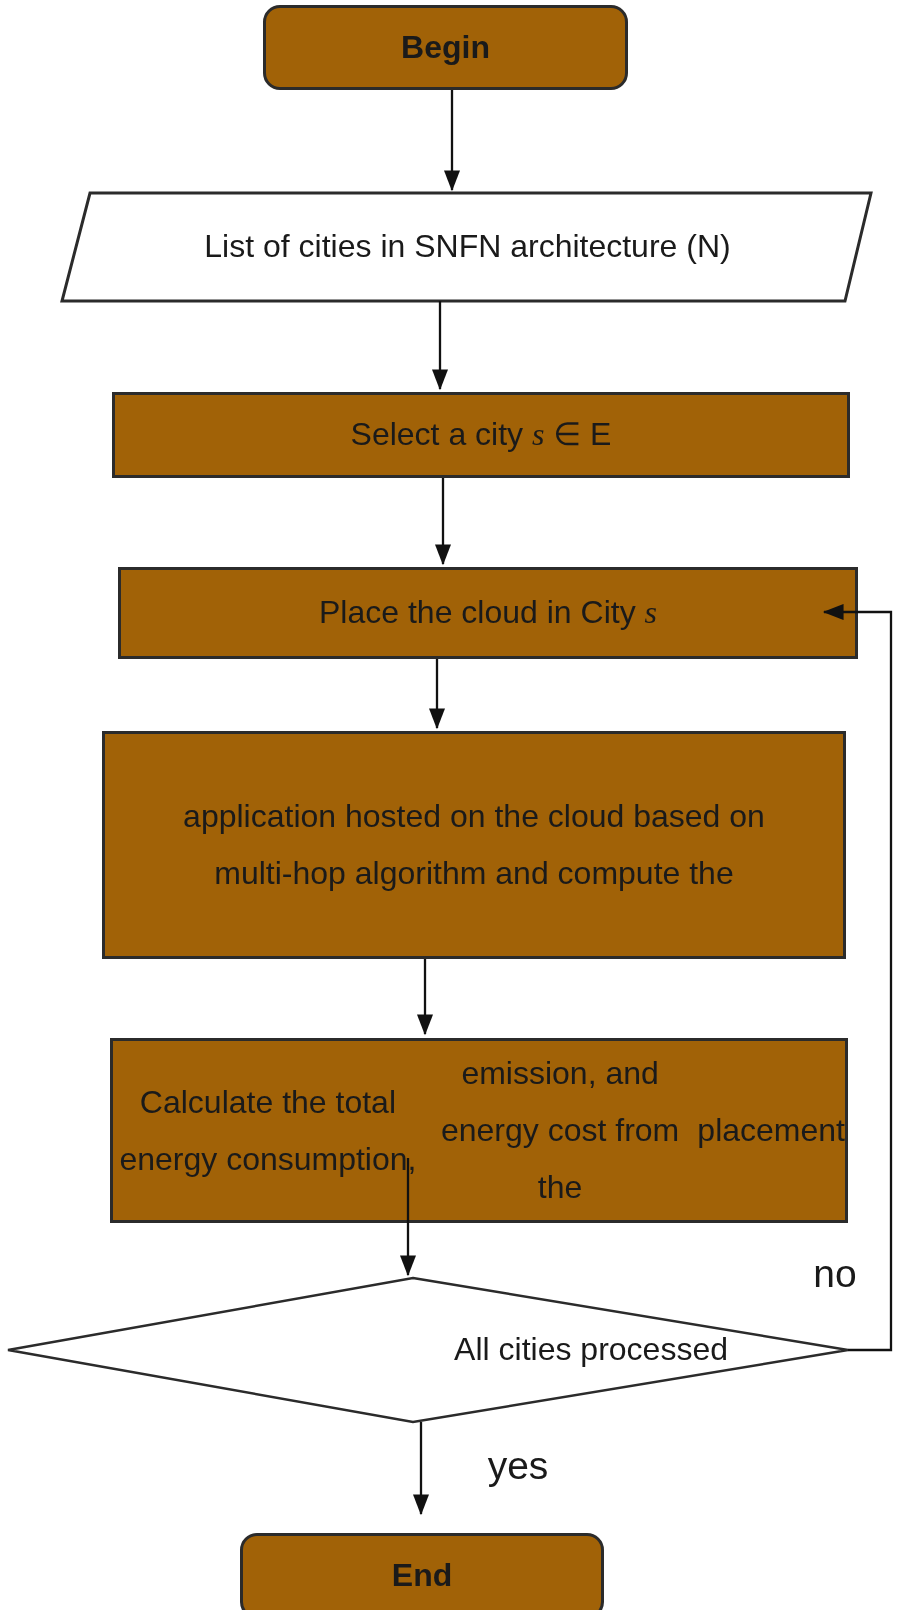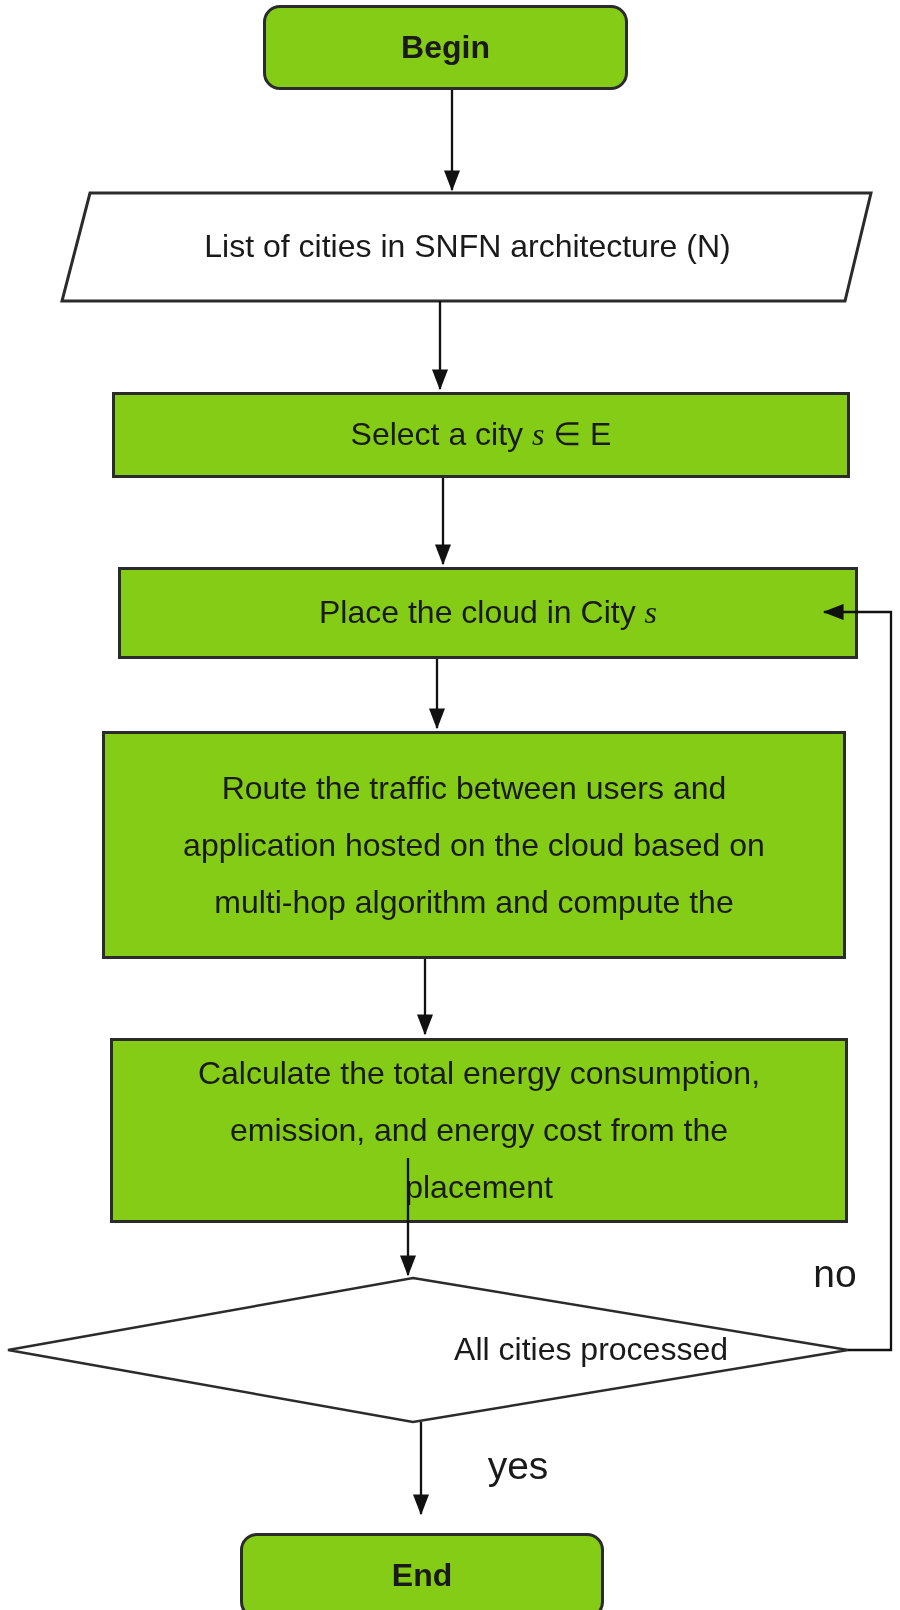--- a/index.html
+++ b/index.html
@@ -25,21 +25,21 @@
   .connector-layer { pointer-events: none; }
   .node {
     position: absolute;
     box-sizing: border-box;
     display: flex;
     align-items: center;
     justify-content: center;
     text-align: center;
     font-size: 32px;
     line-height: 1.3;
-    background: #84cc16;
+    background: #a16207;
   }
   .rect { border: 3px solid #2b2b2b; margin-left: 40px; }
   .terminator {
     border: 3px solid #2b2b2b;
     border-radius: 17px;
     font-weight: bold;
   }
   .ghost {
     background: transparent;
     border: none;
@@ -75,26 +75,25 @@
 
   <div class="node rect" style="left:72px; top:392px; width:738px; height:86px;">
     <div class="txt"><span>Select a city </span><span class="mathvar">s</span><span> ∈ E</span></div>
   </div>
 
   <div class="node rect" style="left:78px; top:567px; width:740px; height:92px;">
     <div class="txt"><span>Place the cloud in City </span><span class="mathvar">s</span><span></span></div>
   </div>
 
   <div class="node rect" style="left:62px; top:731px; width:744px; height:228px; flex-direction:column;">
-    <div class="mline">Route the traffic between users and</div>
     <div class="mline">application hosted on the cloud based on</div>
     <div class="mline">multi-hop algorithm and compute the</div>
   </div>
 
-  <div class="node rect" style="left:70px; top:1038px; width:738px; height:185px; flex-direction:column;">
+  <div class="node rect" style="left:70px; top:1038px; width:738px; height:185px; ">
     <div class="mline">Calculate the total energy consumption,</div>
     <div class="mline">emission, and energy cost from the</div>
     <div class="mline">placement</div>
   </div>
 
   <div class="node ghost" style="left:128px; top:1300px; width:600px; height:100px;justify-content:flex-end;">
     <div class="txt">All cities processed</div>
   </div>
 
   <div class="node terminator" style="left:240px; top:1517px; width:364px; height:86px;margin-top:16px;">

